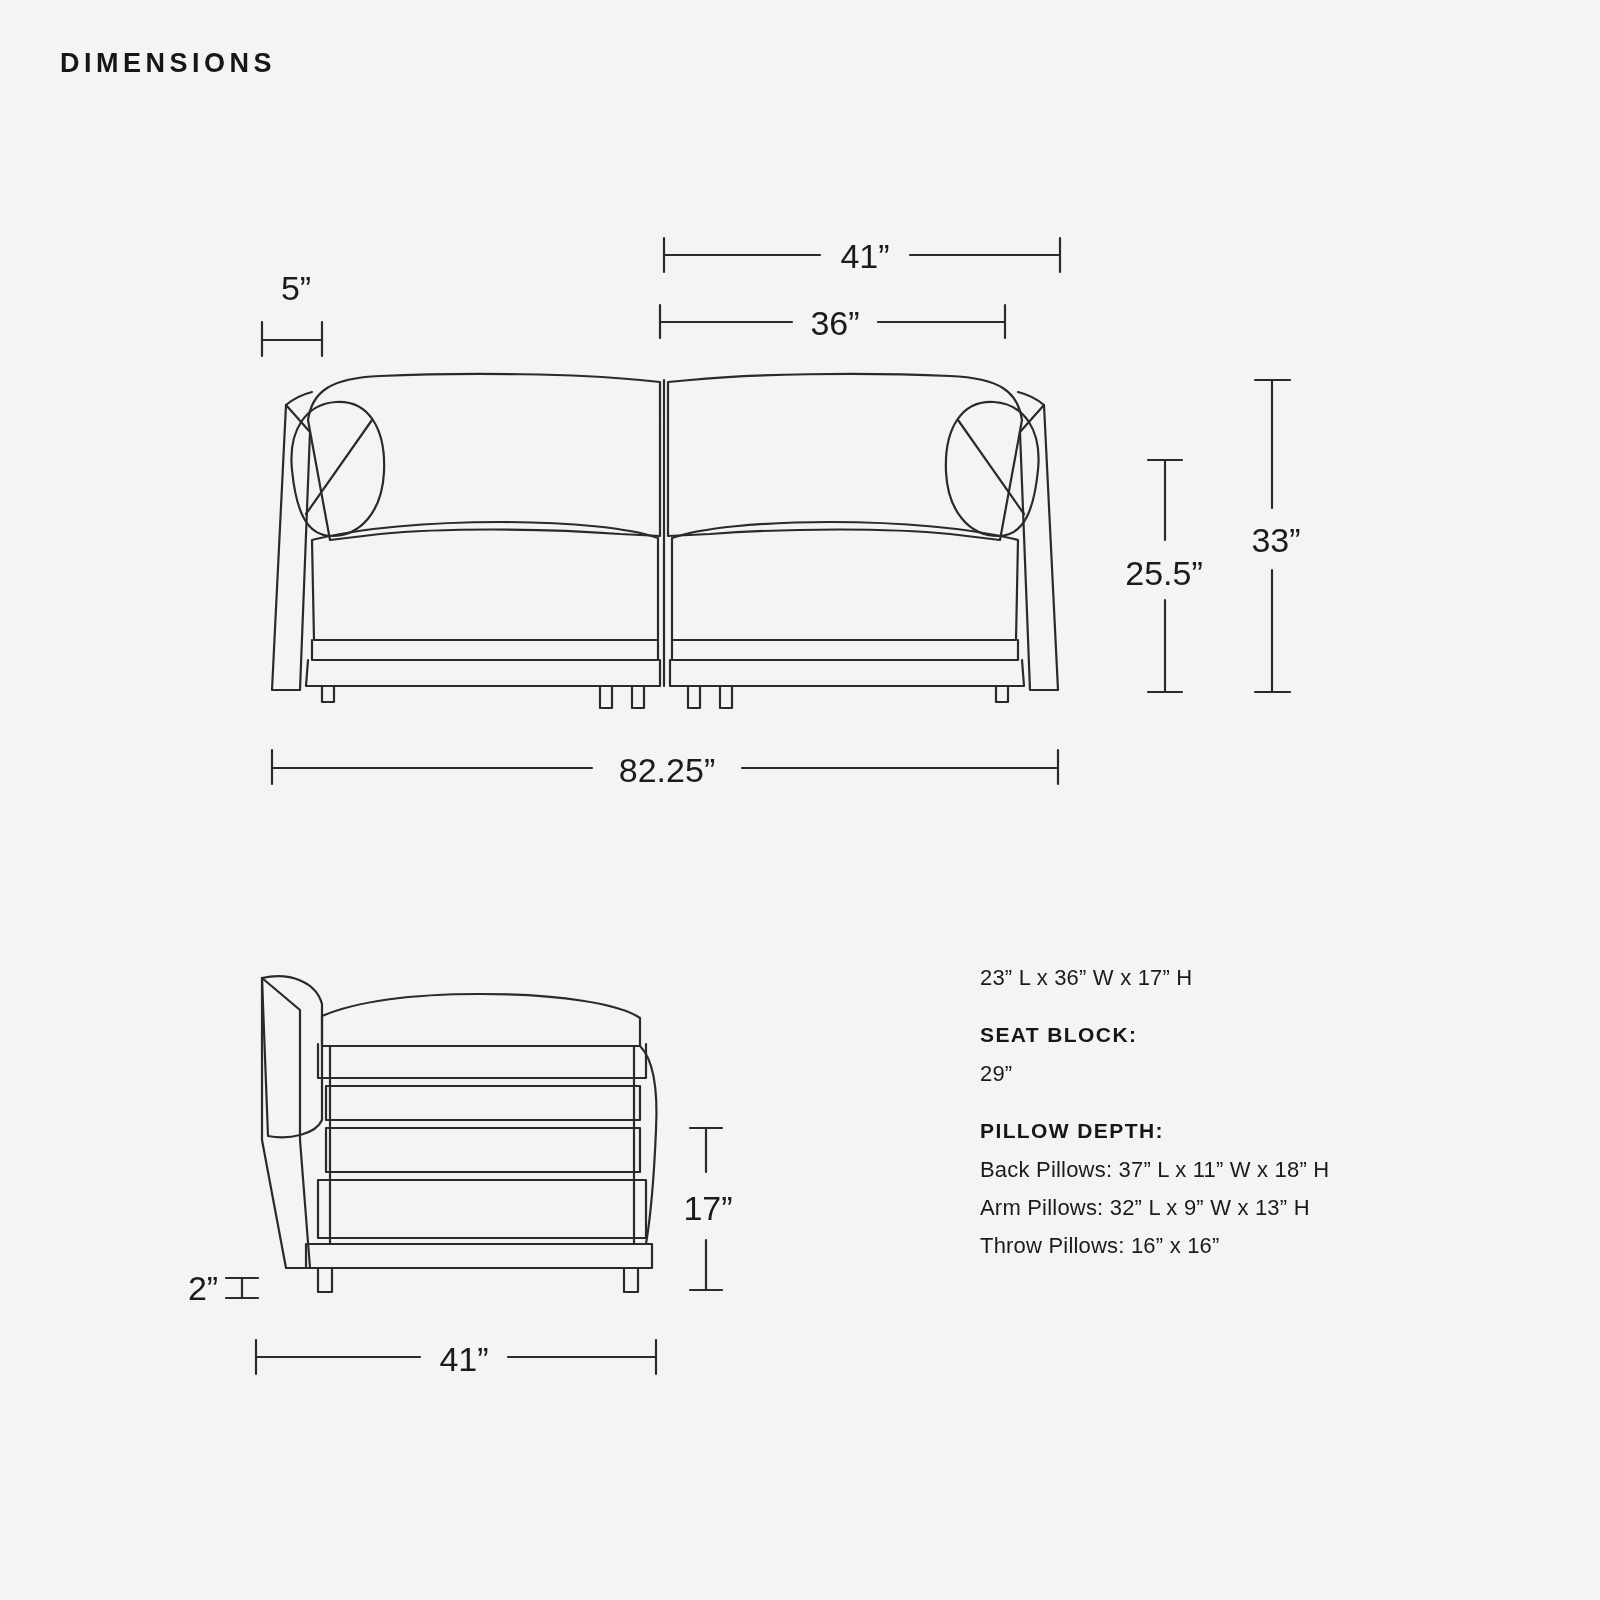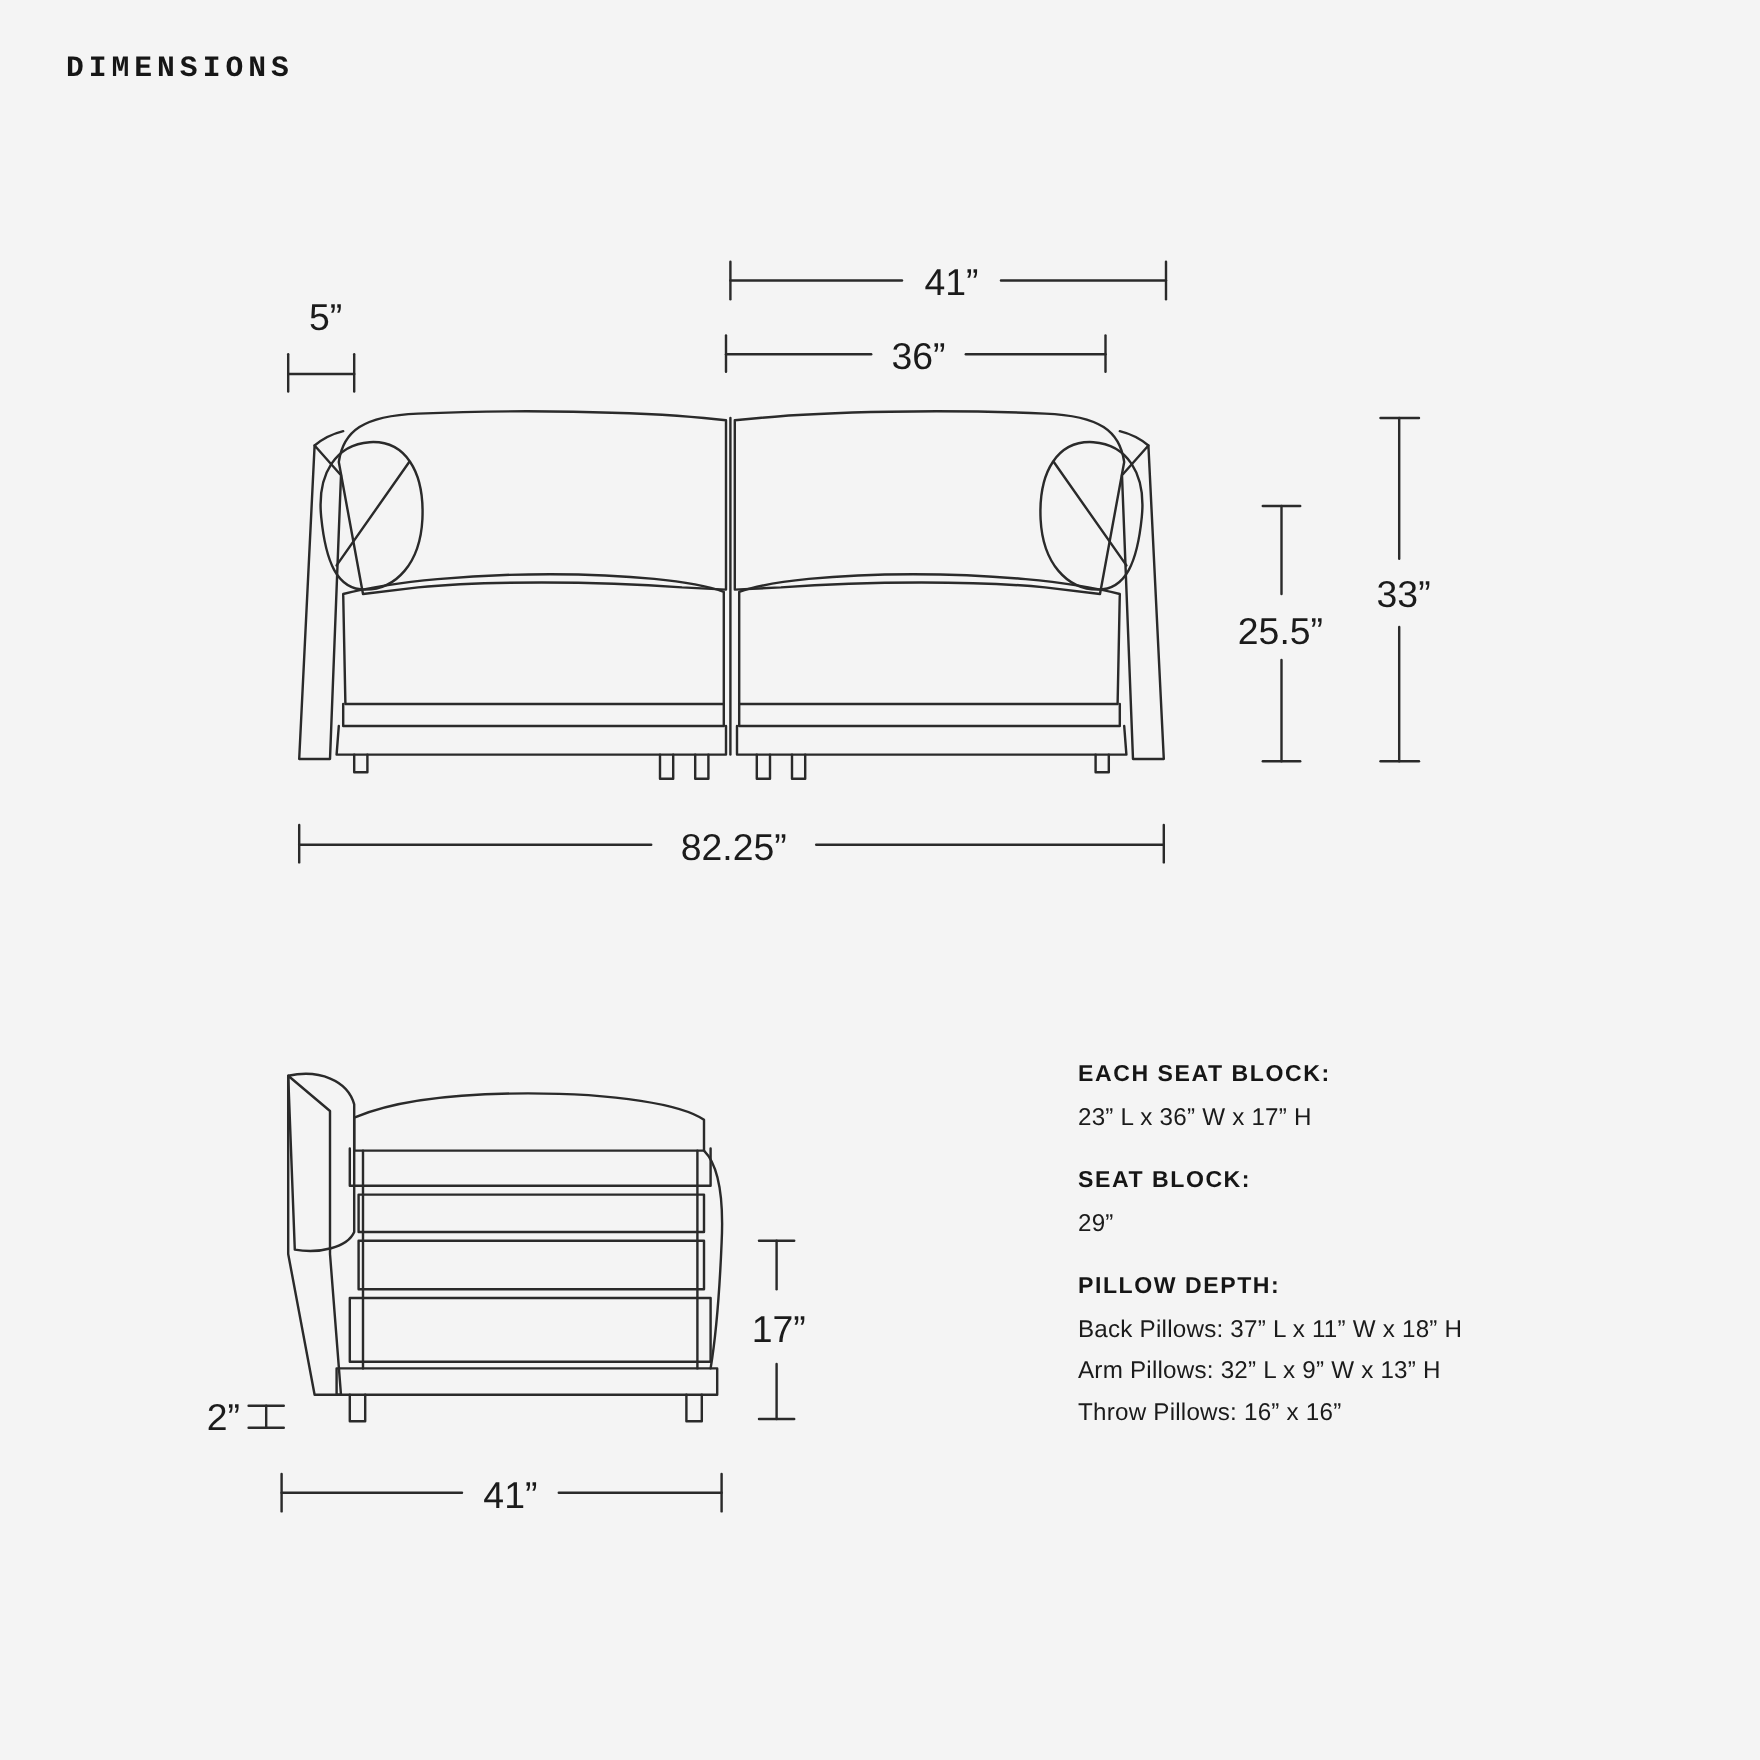--- a/index.html
+++ b/index.html
@@ -20,21 +20,20 @@
     inset: 0;
   }
   .title {
     position: absolute;
     left: 60px;
     top: 48px;
     font-size: 27px;
     font-weight: bold;
     letter-spacing: 4.5px;
     color: #161616;
-    font-family: Liberation Mono, monospace;
   }
   svg.drawing {
     position: absolute;
     left: 0;
     top: 0;
     width: 1600px;
     height: 1600px;
   }
   .specs {
     position: absolute;
@@ -207,21 +206,20 @@
     <text class="dimtext" x="1276" y="552" text-anchor="middle">33”</text>
     <text class="dimtext" x="1164" y="585" text-anchor="middle">25.5”</text>
 
     <text class="dimtext" x="708" y="1220" text-anchor="middle">17”</text>
     <text class="dimtext" x="203" y="1300" text-anchor="middle">2”</text>
     <text class="dimtext" x="464" y="1371" text-anchor="middle">41”</text>
   </svg>
 
   <div class="specs">
     <div class="spec-block">
-      <div class="spec-head">EACH SEAT BLOCK:</div>
       <div class="spec-line">23” L x 36” W x 17” H</div>
     </div>
     <div class="spec-block">
       <div class="spec-head">SEAT BLOCK:</div>
       <div class="spec-line">29”</div>
     </div>
     <div class="spec-block">
       <div class="spec-head">PILLOW DEPTH:</div>
       <div class="spec-line">Back Pillows: 37” L x 11” W x 18” H</div>
       <div class="spec-line">Arm Pillows: 32” L x 9” W x 13” H</div>

